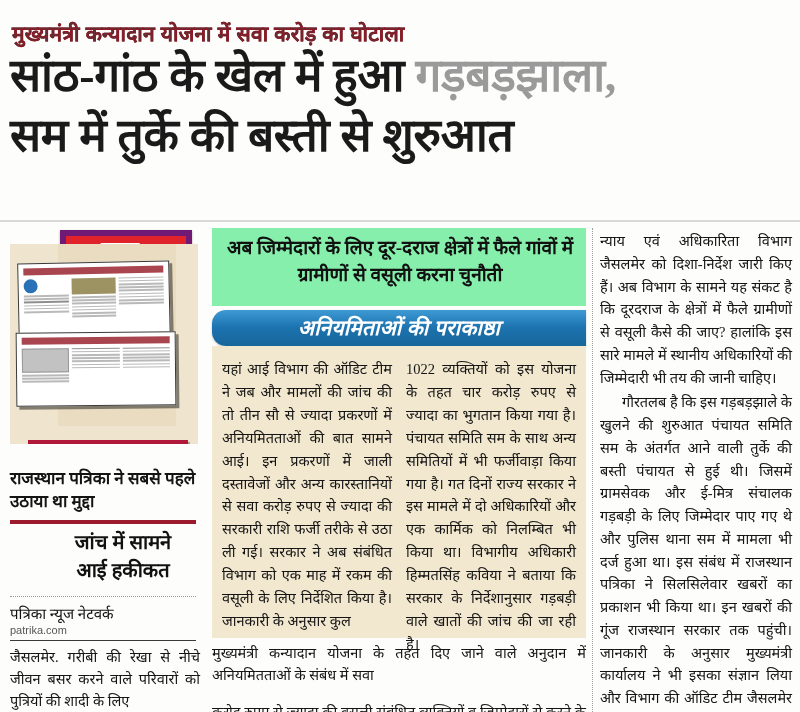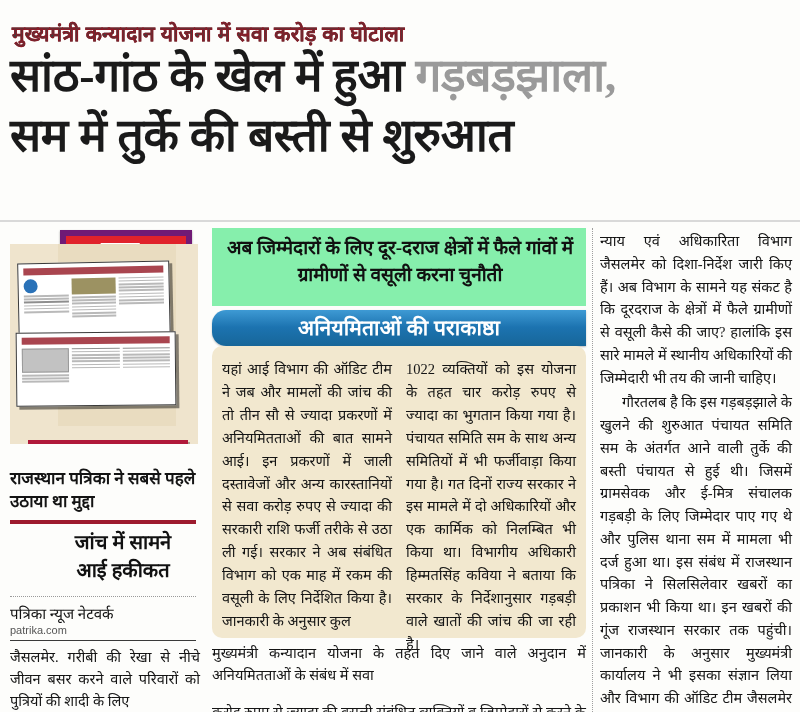--- a/index.html
+++ b/index.html
@@ -124,29 +124,29 @@
   }
   .mid-kicker .txt{
     padding:6px 6px 0 8px;font-size:19px;font-weight:bold;color:#111;
     line-height:1.44;text-align:center;
   }
   .blue-banner{
     position:absolute;left:0;top:82px;width:374px;height:36px;
     background:linear-gradient(180deg,#3e9ad4 0%,#1c73b0 48%,#176699 100%);
     border-top-left-radius:14px;border-bottom-left-radius:14px;
     box-shadow:0 1px 2px rgba(0,0,0,.25);
+    font-style:italic;
   }
   .blue-banner .txt{
     color:#ffffff;font-size:21px;font-weight:bold;text-align:center;
     line-height:36px;letter-spacing:.2px;
   }
   .mid-box{
     position:absolute;left:0;top:118px;width:374px;height:292px;
     background:#f2e8cf;
-    border-radius:10px;
   }
   .mid-cols{display:flex;gap:14px;padding:12px 10px 0 10px;}
   .mid-col{flex:1;font-size:14.5px;line-height:1.58;color:#141414;text-align:justify;}
   .mid-bottom{
     position:absolute;left:0;top:414px;width:374px;
     display:flex;gap:14px;flex-direction:column;
   }
   .mid-bottom .mb{flex:1;font-size:14.5px;line-height:1.55;color:#141414;text-align:justify;}
 
   

